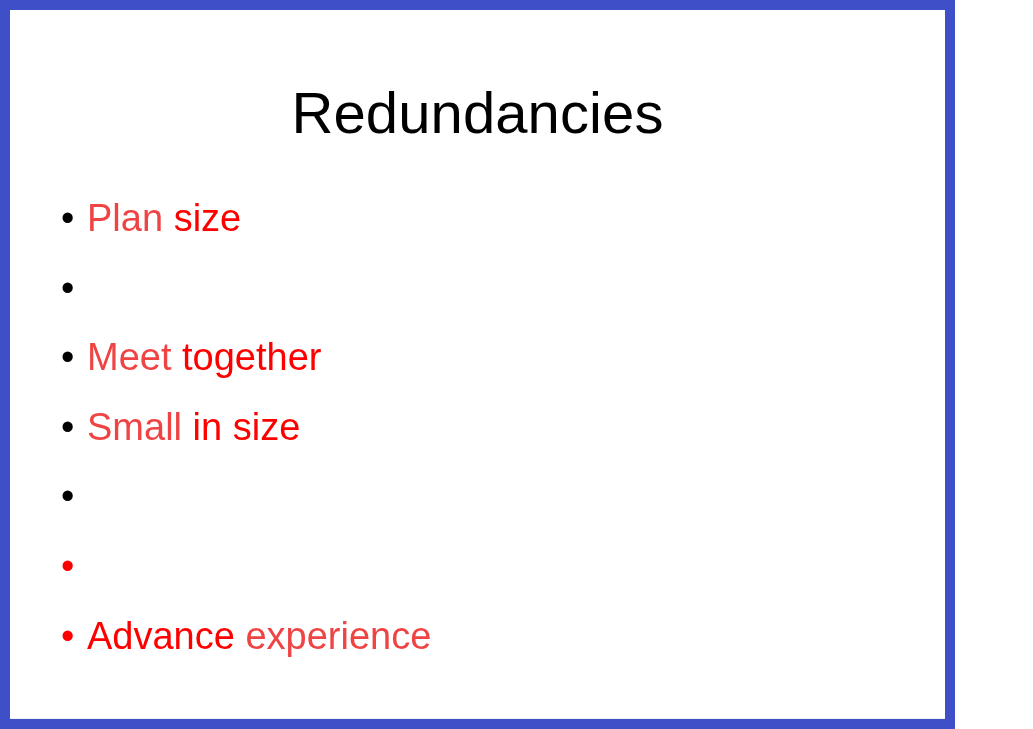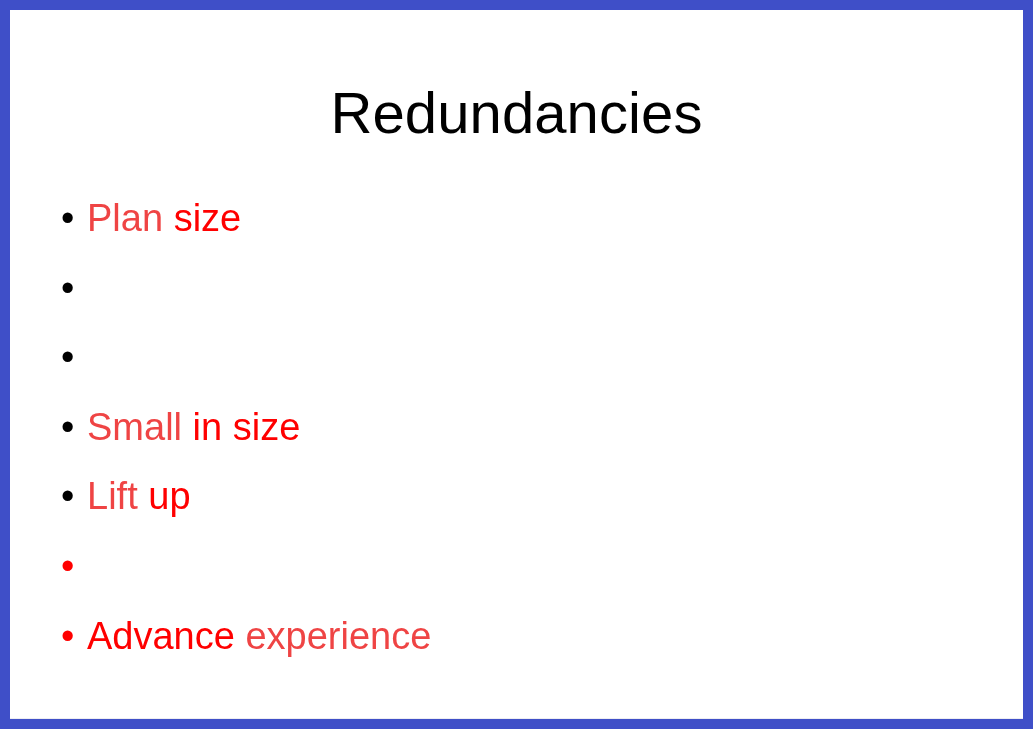--- a/index.html
+++ b/index.html
@@ -4,21 +4,21 @@
 <title>Redundancies</title>
 <style>
   html, body {
     margin: 0;
     padding: 0;
     background: #ffffff;
   }
 
   .slide-frame {
     position: relative;
-    width: 1033px;
+    width: 955px;
     height: 729px;
     box-sizing: border-box;
     background: #3F4FC8;
     padding: 10px 10px 10px 10px;
     overflow: hidden;
     font-family: "Liberation Sans", sans-serif;
   }
 
   .slide-canvas {
     position: relative;
@@ -102,28 +102,28 @@
 
     <li class="bullet-item">
           <span class="bullet-marker">•</span>
           <span class="bullet-text"><span class="seg-black">Plan</span><span class="seg-black seg-space"> </span><span class="seg-red">size</span></span>
         </li>
         <li class="bullet-item">
           <span class="bullet-marker">•</span>
         </li>
         <li class="bullet-item">
           <span class="bullet-marker">•</span>
+          <span class="bullet-text"><span class="seg-black">Meet</span><span class="seg-black seg-space"> </span><span class="seg-red">together</span></span>
         </li>
         <li class="bullet-item">
           <span class="bullet-marker">•</span>
           <span class="bullet-text"><span class="seg-black">Small</span><span class="seg-black seg-space"> </span><span class="seg-red">in size</span></span>
         </li>
         <li class="bullet-item">
           <span class="bullet-marker">•</span>
-          <span class="bullet-text"><span class="seg-black">Lift</span><span class="seg-black seg-space"> </span><span class="seg-red">up</span></span>
         </li>
         <li class="bullet-item">
           <span class="bullet-marker red-marker">•</span>
         </li>
         <li class="bullet-item">
           <span class="bullet-marker red-marker">•</span>
           <span class="bullet-text"><span class="seg-red">Advance</span><span class="seg-black seg-space"> </span><span class="seg-black">experience</span></span>
         </li>
       </ul>
 

